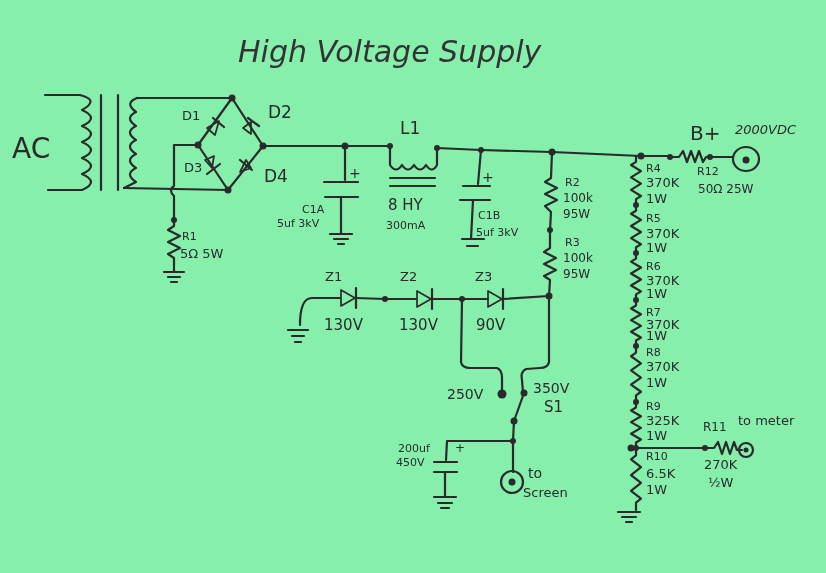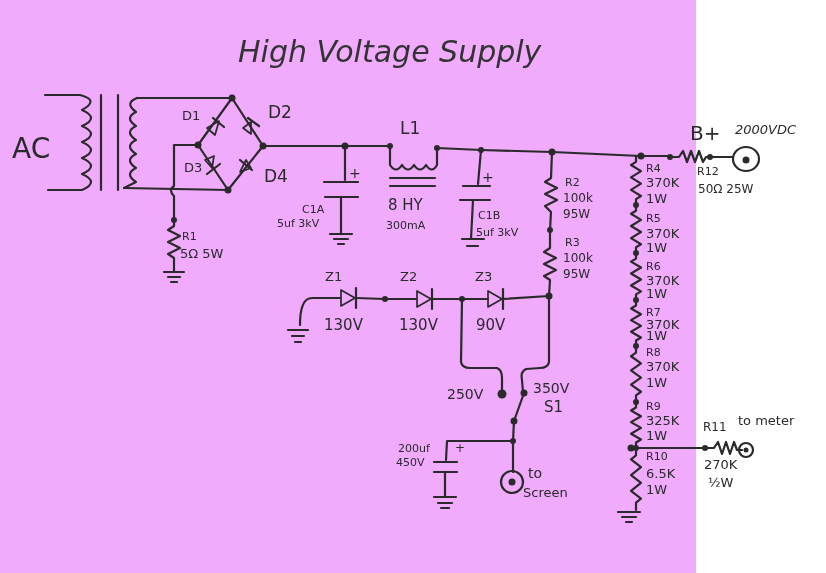--- a/index.html
+++ b/index.html
@@ -1,17 +1,17 @@
 <!DOCTYPE html>
 <html><head>
   <meta charset="utf-8">
   <style>
     html, body { margin: 0; padding: 0; background: #ffffff; }
     body { width: 826px; height: 573px; overflow: hidden; }
-    #sheet { position: absolute; left: 0; top: 0; width: 696px; height: 573px; background: #f0abfc; }
+    #sheet { position: absolute; left: 0; top: 0; width: 826px; height: 573px; background: #86efac; }
     svg { position: absolute; left: 0; top: 0; }
     .w { stroke: #2a2a2a; stroke-width: 2.2; fill: none; stroke-linecap: round; stroke-linejoin: round; }
     .wt { stroke: #2a2a2a; stroke-width: 1.7; fill: none; stroke-linecap: round; stroke-linejoin: round; }
     .dot { fill: #2a2a2a; }
     .lbl { font-family: "DejaVu Sans", sans-serif; fill: #2a2a2a; }
     .title { font-size: 30px; font-family: "DejaVu Sans", sans-serif; fill: #333; font-style: italic; }
   </style>
 </head>
 <body>
 

